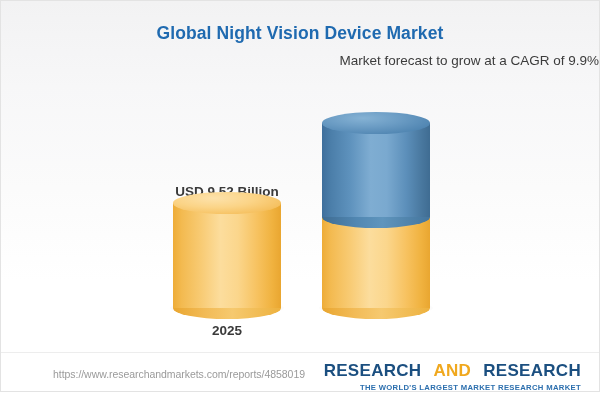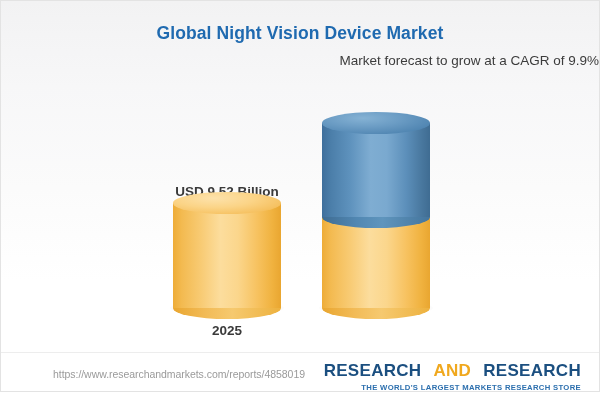--- a/index.html
+++ b/index.html
@@ -250,17 +250,17 @@
 
   </div>
 
   <div class="footer-divider"></div>
 
   <div class="footer">
     <div class="footer-url">https://www.researchandmarkets.com/reports/4858019</div>
 
     <div class="logo">
       <div class="logo-main"><span class="logo-word">RESEARCH</span><span class="logo-and" style="margin:0 12px;">AND</span><span class="logo-word">RESEARCH</span></div>
-      <div class="logo-tag">THE WORLD'S LARGEST MARKETS RESEARCH STORE</div>
+      <div class="logo-tag">THE WORLD'S LARGEST MARKET RESEARCH MARKET</div>
     </div>
   </div>
 
 </div>
 
 </body></html>

